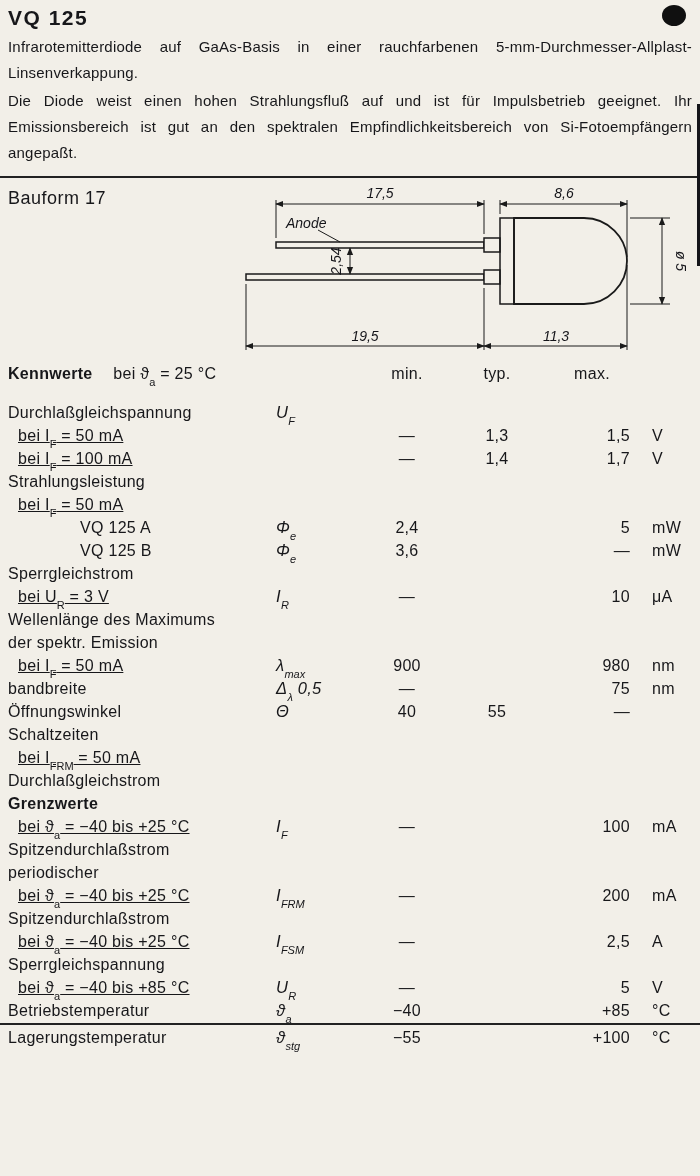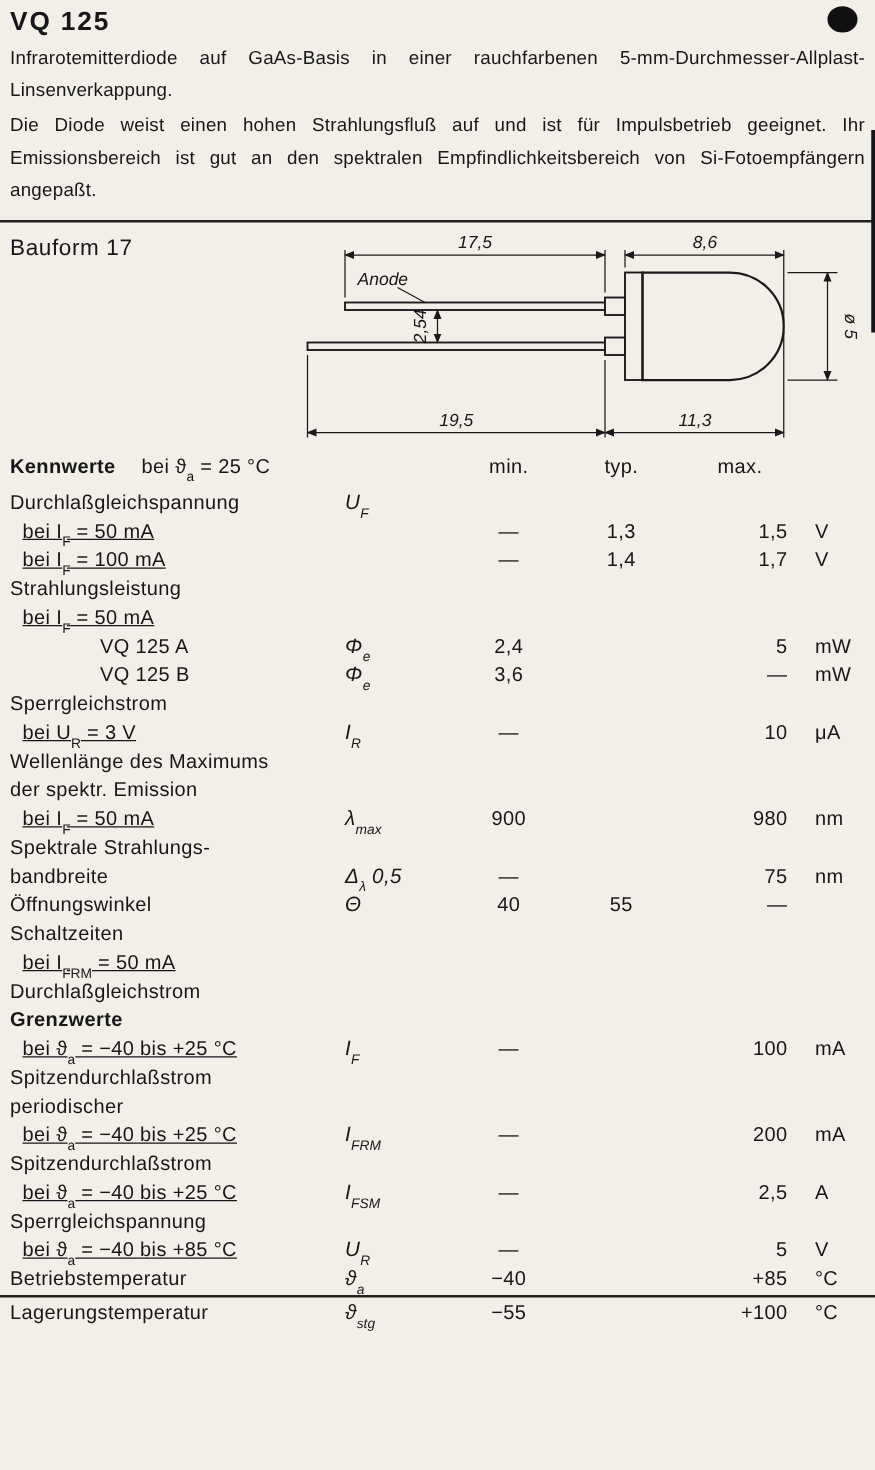--- a/index.html
+++ b/index.html
@@ -14,21 +14,21 @@
   h1{font-size:21px;margin:0 0 4px 0;letter-spacing:1.5px;font-weight:bold;}
   p.intro{font-size:15px;line-height:26px;margin:0 0 2px 0;text-align:justify;letter-spacing:0.2px;word-spacing:3px;}
   .rule{border:none;border-top:2px solid #222;margin:10px -8px 4px -8px;}
   .drawing-section{position:relative;height:178px;margin:0;}
   .bauform{font-size:18px;padding-top:6px;letter-spacing:0.5px;}
   .led-svg{position:absolute;top:2px;right:2px;}
   .dim-text text{font:italic 14px "Liberation Sans",sans-serif;fill:#15151a;}
   .anode-text{font:italic 15px "Liberation Sans",sans-serif;fill:#15151a;}
   .spec{margin-top:2px;font-size:16px;letter-spacing:0.3px;}
   .trow{display:grid;grid-template-columns:268px 86px 90px 90px 100px 50px;min-height:23px;line-height:23px;align-items:baseline;}
-  .thead{margin-bottom:6px;}
+  .thead{margin-bottom:16px;}
   .thead .kw{font-weight:bold;}
   .thead .cond{margin-left:16px;}
   .bold{font-weight:bold;}
   .ind1{padding-left:10px;text-decoration:underline;}
   .ind2{padding-left:72px;}
   .c-min,.c-typ{text-align:center;}
   .c-max{text-align:right;padding-right:12px;box-sizing:border-box;}
   .c-maxh{text-align:center;padding-right:0;}
   .c-unit{text-align:left;padding-left:10px;box-sizing:border-box;}
   .c-sym{font-size:16.5px;font-style:italic;}
@@ -203,28 +203,20 @@
         </div>
         <div class="trow">
           <div class="c-label ind1">bei I<sub>F</sub> = 50 mA</div>
           <div class="c-sym">λ<sub>max</sub></div>
           <div class="c-min">900</div>
           <div class="c-typ"></div>
           <div class="c-max">980</div>
           <div class="c-unit">nm</div>
         </div>
         <div class="trow">
-          <div class="c-label ind0">Spektrale Strahlungs-</div>
-          <div class="c-sym"></div>
-          <div class="c-min"></div>
-          <div class="c-typ"></div>
-          <div class="c-max"></div>
-          <div class="c-unit"></div>
-        </div>
-        <div class="trow">
           <div class="c-label ind0">bandbreite</div>
           <div class="c-sym">Δ<sub>λ</sub> 0,5</div>
           <div class="c-min">—</div>
           <div class="c-typ"></div>
           <div class="c-max">75</div>
           <div class="c-unit">nm</div>
         </div>
         <div class="trow">
           <div class="c-label ind0">Öffnungswinkel</div>
           <div class="c-sym">Θ</div>

